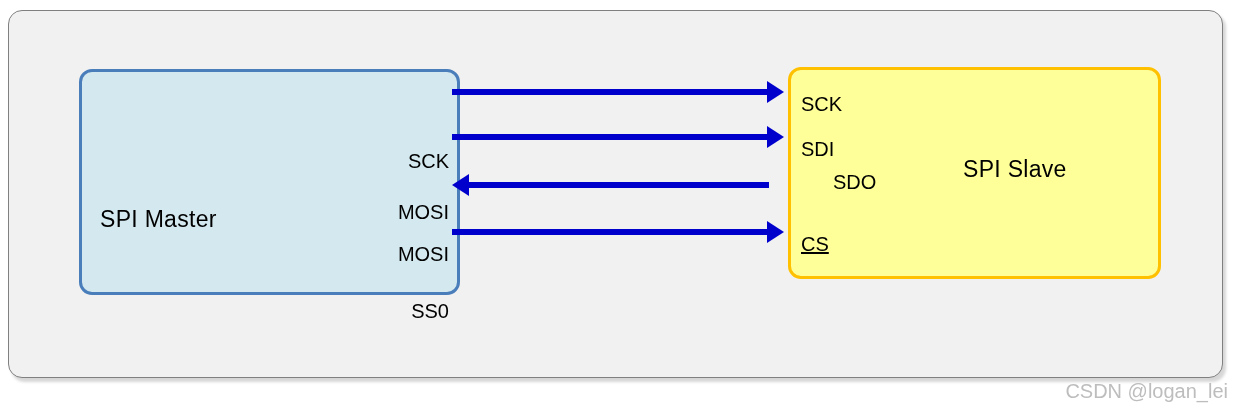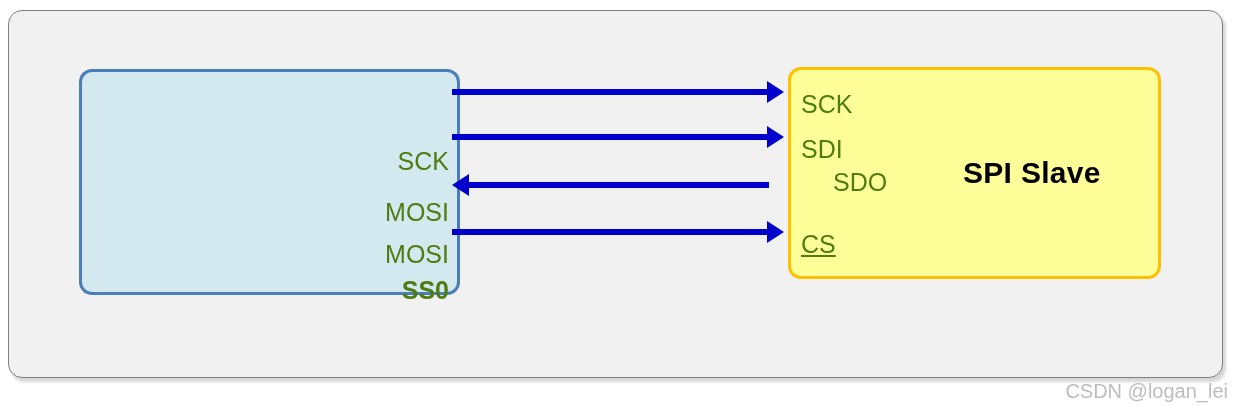--- a/index.html
+++ b/index.html
@@ -53,40 +53,40 @@
     left: 779px;
     top: 56px;
     width: 373px;
     height: 212px;
     background: #ffff99;
     border: 3px solid #ffc000;
   }
 
   .block-title {
     position: absolute;
-    font-weight: bold;
-    font-size: 30px;
+    font-weight: normal;
+    font-size: 23px;
     color: #000000;
     white-space: nowrap;
     letter-spacing: 0.3px;
   }
   .title-master {
     left: 18px;
     top: 134px;
   }
   .title-slave {
     left: 172px;
     top: 86px;
   }
 
   
   .pin-label {
     position: absolute;
-    font-size: 25px;
-    color: #4d7c0f;
+    font-size: 20px;
+    color: #000000;
     white-space: nowrap;
     line-height: 21px;
   }
   .pin-right {
     text-align: right;
     right: 8px;
   }
   .pin-left {
     text-align: left;
     left: 10px;
@@ -124,25 +124,26 @@
   }
 </style>
 </head>
 <body>
 
 <div id="canvas">
 
   <div class="outer-frame">
 
     <div class="block block-master">
+      <div class="block-title title-master">SPI Master</div>
 
       <div class="pin-label pin-right" style="top:79px;">SCK</div>
       <div class="pin-label pin-right" style="top:130px;">MOSI</div>
       <div class="pin-label pin-right" style="top:172px;">MOSI</div>
-      <div class="pin-label pin-right" style="top:208px;font-weight:bold;">SS0</div>
+      <div class="pin-label pin-right" style="top:229px;">SS0</div>
     </div>
 
     <div class="block block-slave">
       <div class="block-title title-slave">SPI Slave</div>
 
       <div class="pin-label pin-left" style="top:24px;">SCK</div>
       <div class="pin-label pin-left" style="top:69px;">SDI</div>
       <div class="pin-label pin-left" style="top:102px;margin-left:32px;">SDO</div>
       <div class="pin-label pin-left" style="top:164px;text-decoration:underline;">CS</div>
     </div>

